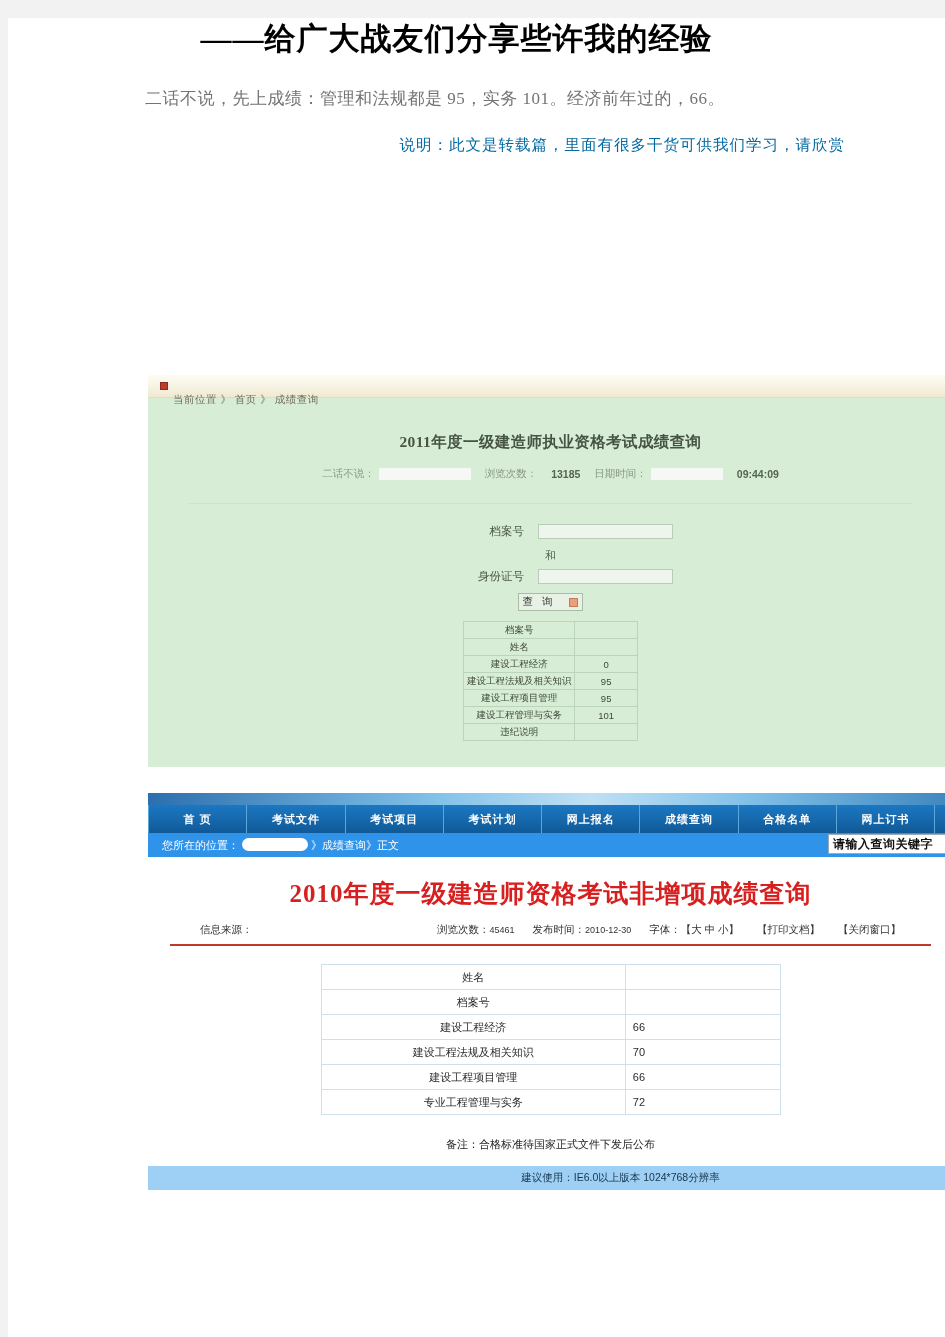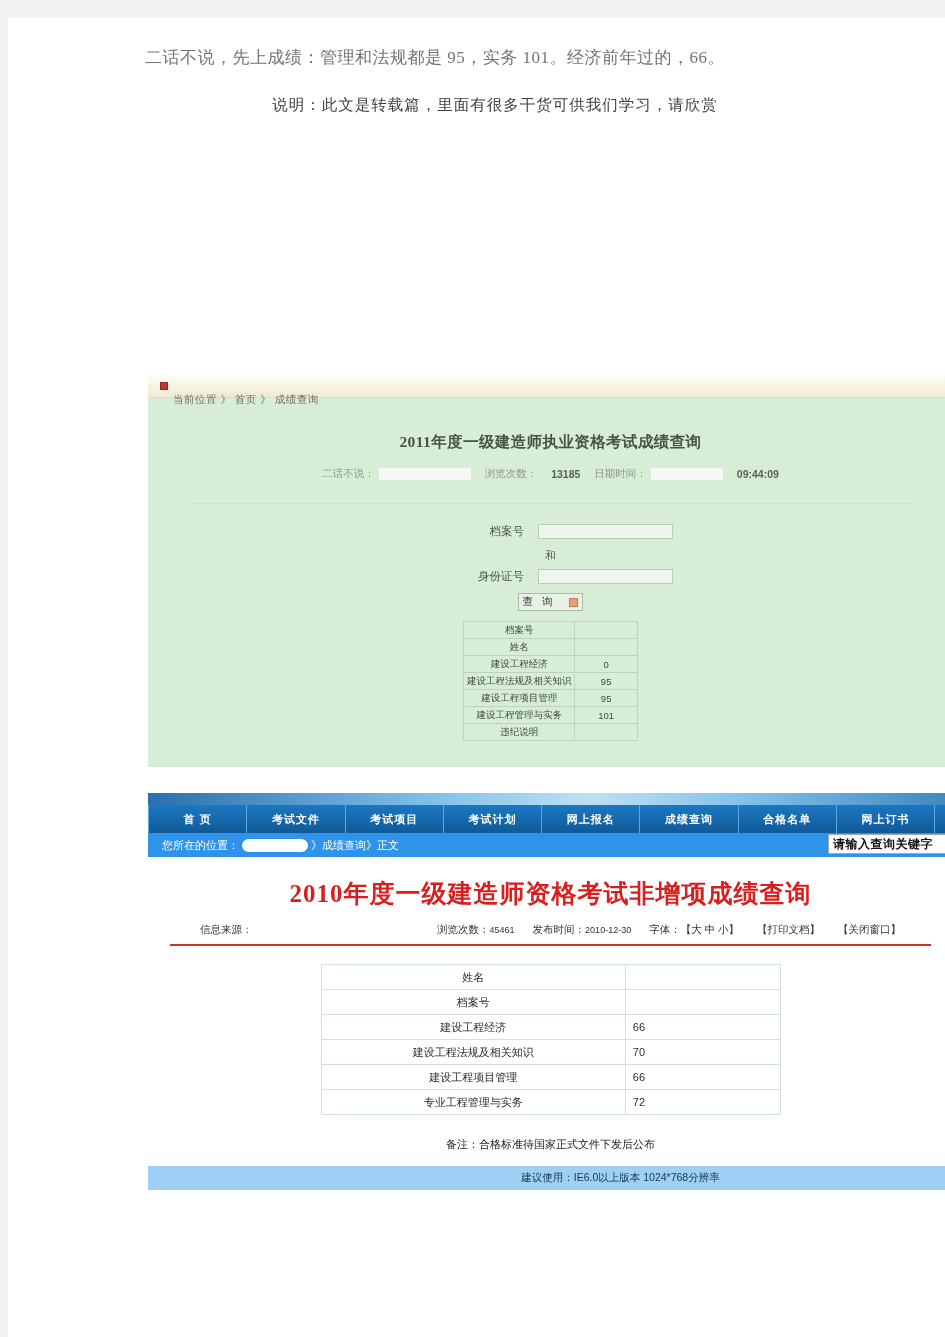--- a/index.html
+++ b/index.html
@@ -51,23 +51,23 @@
     width: 690px;
     font-size: 17px;
     line-height: 2.1;
     color: #737373;
     letter-spacing: 0.5px;
   }
 
   .note-blue {
     margin: 14px 0 0 137px;
     width: 700px;
-    text-align: center;
+    text-align: right;
     font-size: 15.5px;
-    color: #404040;
+    color: #0369a1;
     letter-spacing: 1px;
     line-height: 1.9;
   }
 
   
   .shot1 {
     position: absolute;
     left: 140px;
     top: 357px;
     width: 805px;
@@ -242,21 +242,20 @@
     display: flex;
     align-items: center;
     padding-left: 14px;
     position: relative;
   }
   .s2-loctext {
     font-size: 11px;
     color: #ffffff;
     font-family: "Liberation Sans", sans-serif;
     display: flex;
-    align-items: center;
     gap: 3px;
   }
   .s2-search {
     position: absolute;
     right: 0px;
     top: 1px;
     width: 125px;
     height: 20px;
     background: #ffffff;
     border: 1px solid #9aaab6;
@@ -334,20 +333,21 @@
   .s2-footwide {
     position: absolute;
     left: 0; right: -140px;
   }
 </style>
 </head>
 <body>
 
 <div id="page">
 
+  <div class="doc-subtitle">——给广大战友们分享些许我的经验</div>
   <div class="para">二话不说，先上成绩：管理和法规都是 95，实务 101。经济前年过的，66。</div>
   <div class="note-blue">说明：此文是转载篇，里面有很多干货可供我们学习，请欣赏</div>
 
   <div class="shot1">
 
     <div class="shot1-crumbbar">
       <span class="crumb-icon"></span>
       <span class="crumb-text">当前位置 》 首页 》 成绩查询</span>
     </div>
 

